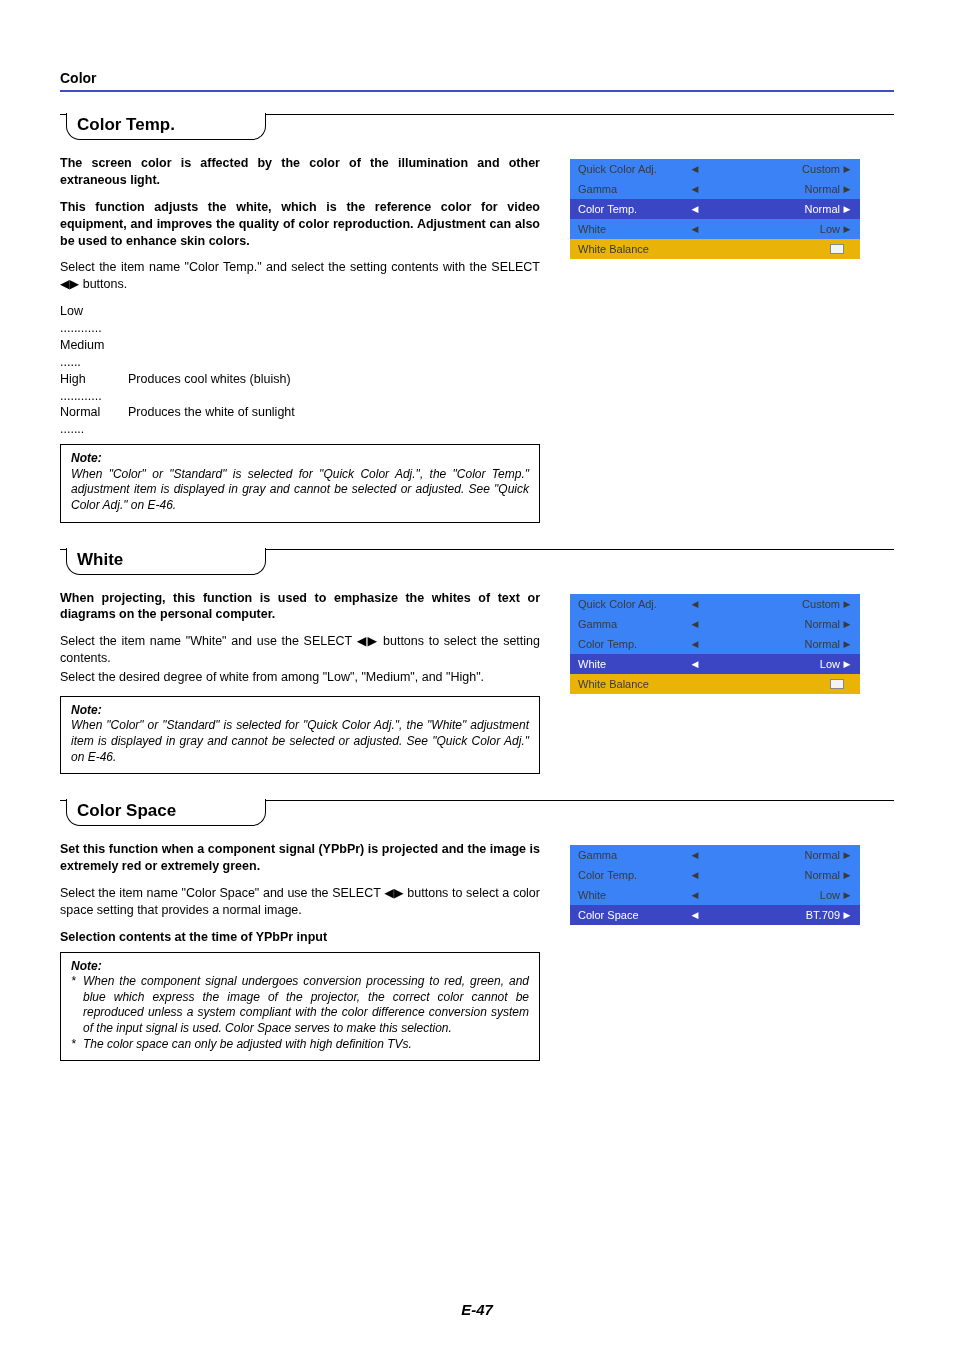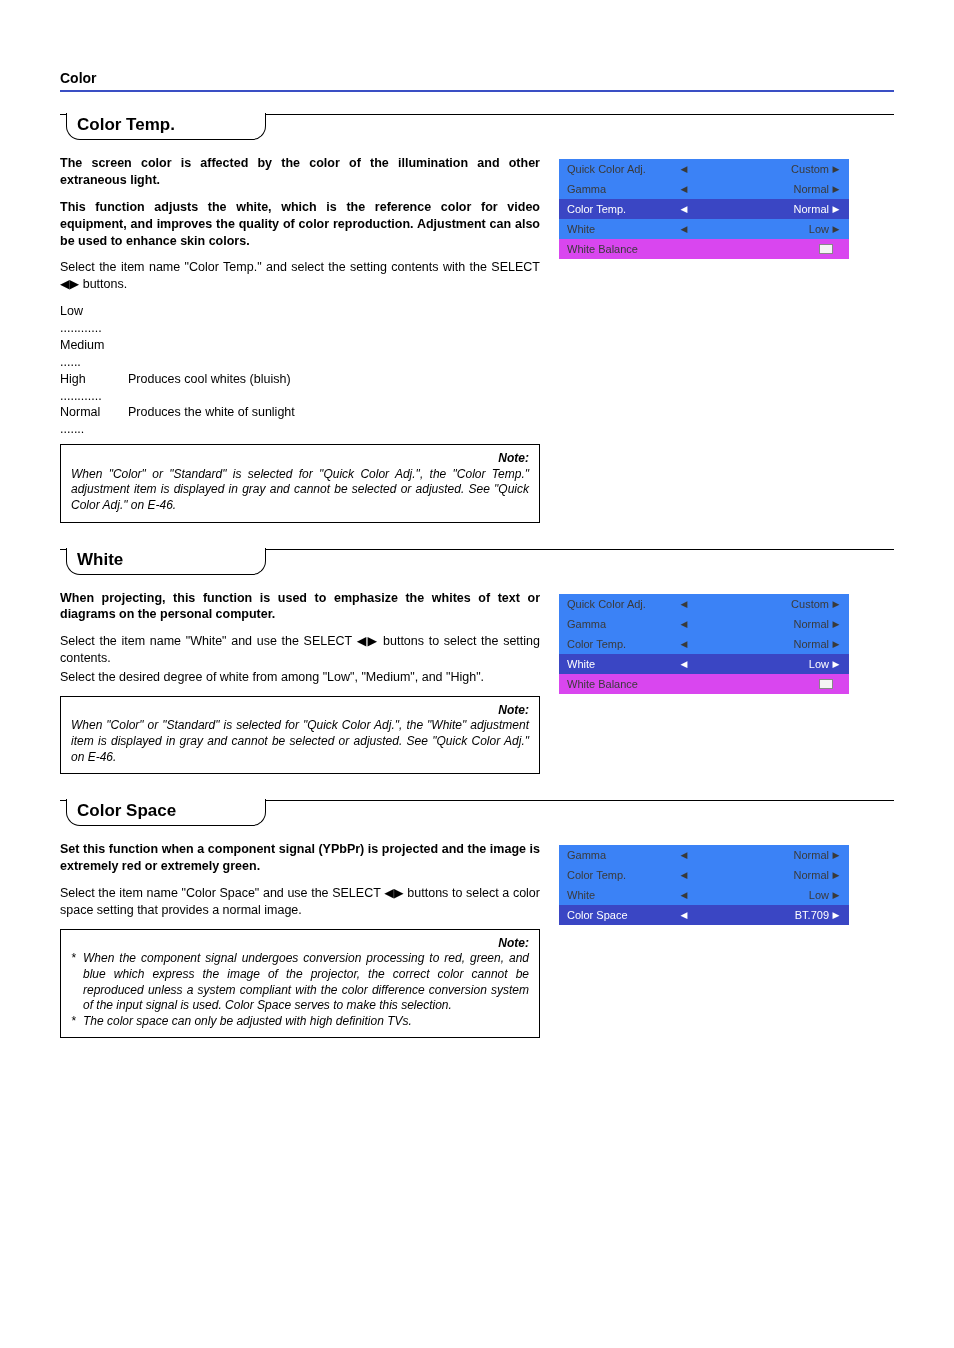--- a/index.html
+++ b/index.html
@@ -44,21 +44,21 @@
     margin-top: -1px;
     margin-left: 6px;
     background: #fff;
     position: relative;
     top: -1px;
     min-width: 200px;
   }
   .row {
     display: flex;
     flex-direction: row;
-    gap: 19px;
+    gap: 30px;
     margin-top: 14px;
     margin-bottom: 26px;
   }
   .col-left {
     width: 480px;
     font-size: 12.5px;
     line-height: 1.35;
   }
   .col-right {
     width: 290px;
@@ -67,42 +67,42 @@
   .col-left p { margin: 0 0 10px 0; }
   .col-left p.bold { font-weight: bold; }
   .spaced { margin-top: 6px; }
   .note-box {
     border: 1px solid #000;
     padding: 6px 10px 8px 10px;
     margin-top: 6px;
     font-size: 12px;
     line-height: 1.3;
   }
-  .note-box .note-lbl { font-weight: bold; font-style: italic; text-align: right; }
+  .note-box .note-lbl { font-weight: bold; font-style: italic; }
   .note-box .note-body { font-style: italic; }
   .note-li { display: flex; }
   .note-li .ast { width: 12px; flex: none; }
   .note-li .txt { flex: 1; }
   .menu {
     width: 100%;
     font-size: 11px;
     color: #3a3a3a;
   }
   .menu-row {
     display: flex;
     align-items: center;
     height: 20px;
     padding: 0 6px 0 8px;
     background: #3b82f6;
   }
   .menu-row.sel {
     background: #3a46c4;
     color: #fff;
   }
-  .menu-row.last { background: #d946ef; }
+  .menu-row.last { background: #eab308; }
   .mr-label { flex: none; width: 110px; }
   .mr-left { flex: none; width: 14px; text-align: center; font-size: 9px; }
   .mr-val { flex: 1; text-align: right; min-width: 50px; }
   .mr-right { flex: none; width: 14px; text-align: center; font-size: 9px; }
   .mr-enter {
     flex: 1; text-align: right; padding-right: 10px;
   }
   .enter-icon {
     display: inline-block;
     width: 14px; height: 10px;
@@ -246,20 +246,21 @@
   </div>
 
   
   <hr class="section-rule">
   <div class="section-tab">Color Space</div>
 
   <div class="row">
     <div class="col-left">
       <p class="bold justify">Set this function when a component signal (YPbPr) is projected and the image is extremely red or extremely green.</p>
       <p class="justify">Select the item name "Color Space" and use the SELECT ◀▶ buttons to select a color space setting that provides a normal image.</p>
+      <p style="margin-bottom:0"><span class="bold" style="font-weight:bold">Selection contents at the time of YPbPr input</span></p>
       <div class="note-box">
         <div class="note-lbl">Note:</div>
         <div class="note-body">
           <div class="note-li justify">
               <span class="ast">*</span>
               <span class="txt">When the component signal undergoes conversion processing to red, green, and blue which express the image of the projector, the correct color cannot be reproduced unless a system compliant with the color difference conversion system of the input signal is used. Color Space serves to make this selection.</span>
             </div>
           <div class="note-li justify">
               <span class="ast">*</span>
               <span class="txt">The color space can only be adjusted with high definition TVs.</span>
@@ -291,13 +292,14 @@
         <div class="menu-row sel">
           <span class="mr-label">Color Space</span>
           <span class="mr-left">◀</span>
           <span class="mr-val">BT.709</span>
           <span class="mr-right">▶</span>
         </div>
       </div>
     </div>
   </div>
 
+  <div class="pgnum">E-47</div>
 </div>
 
 </body></html>

